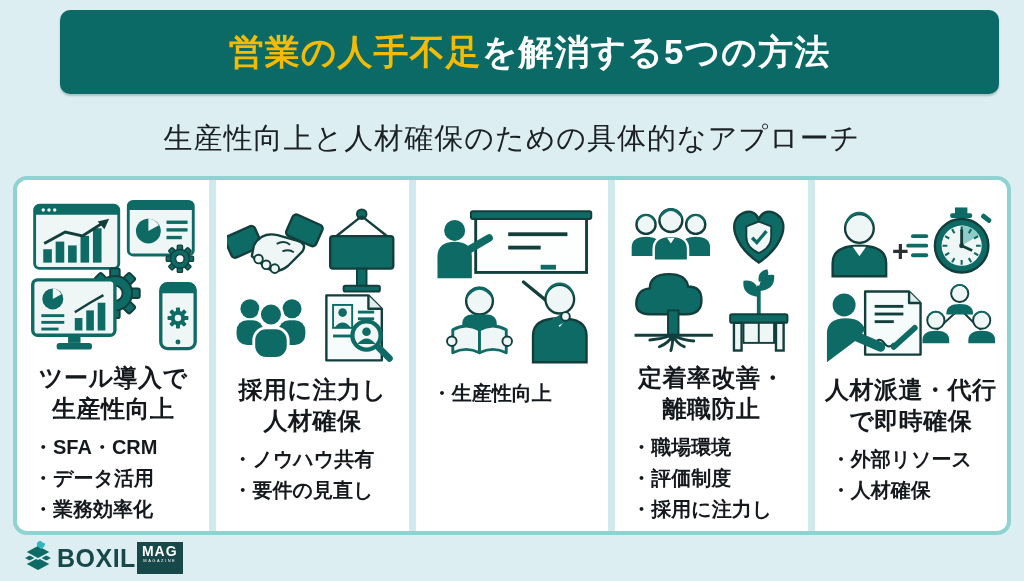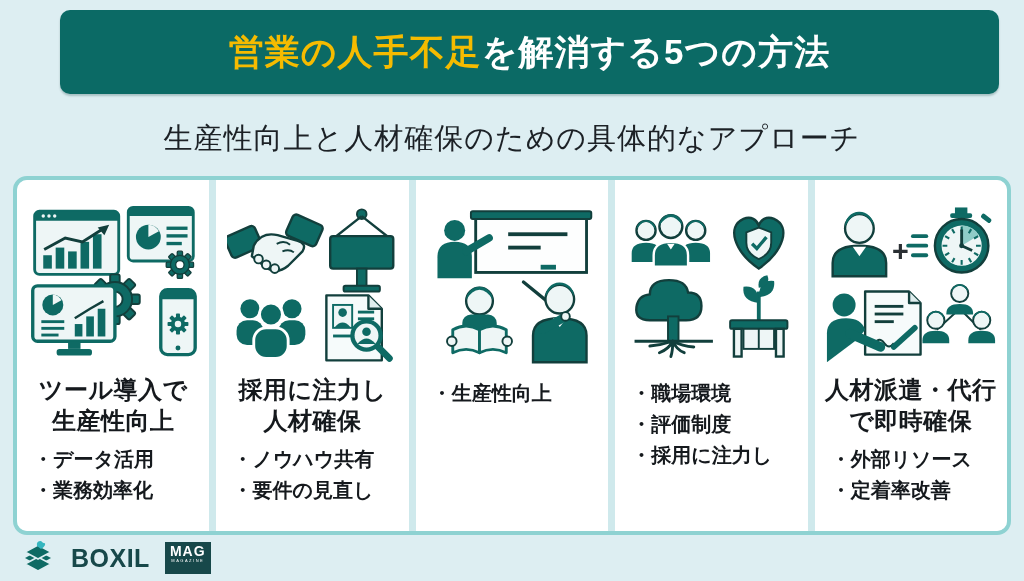--- a/index.html
+++ b/index.html
@@ -35,21 +35,21 @@
     padding:14px 6px 6px 6px; min-width:0;
   }
   .icon-area { height:176px; display:flex; align-items:center; justify-content:center; }
   .card-heading {
     margin-top:4px; font-size:24px; font-weight:bold; color:#15191d;
     text-align:center; line-height:1.3; white-space:pre-line; letter-spacing:.5px;
   }
   .bullets { list-style:none; margin-top:8px; align-self:flex-start; padding-left:10px; }
   .bullets li { font-size:20px; font-weight:bold; color:#15191d; line-height:1.55; white-space:nowrap; }
   .logo {
-    position:absolute; left:20px; bottom:6px; display:flex; align-items:center; gap:15px;
+    position:absolute; left:20px; bottom:6px; display:flex; align-items:center; gap:1px;
   }
   .brand-text { font-size:25px; font-weight:900; color:#17484a; letter-spacing:.5px; }
   .brand-badge {
     background:#17484a; color:#fff; padding:2px 5px 11px 5px; text-align:center; line-height:1;
     display:inline-block;
   }
   .brand-badge .mag { font-size:14px; font-weight:900; letter-spacing:1px; display:block; }
   .brand-badge .mag-sub { font-size:4px; letter-spacing:1.5px; display:block; margin-top:1px; }
   svg { display:block; }
 </style>
@@ -139,20 +139,21 @@
             </g>
             <circle r="8" fill="#eef6f6"></circle>
           </g>
           <circle cx="158" cy="153" r="2.6" fill="#0e6a64"></circle>
         </g>
       </svg>
     </div>
     <div class="card-heading">ツール導入で
 生産性向上</div>
     <ul class="bullets">
+      <li>・SFA・CRM</li>
       <li>・データ活用</li>
       <li>・業務効率化</li>
     </ul>
   </div>
 
   <div class="card">
     <div class="icon-area">
       <svg width="172" height="164" viewBox="0 0 180 168">
         <g>
           <rect x="0" y="30" width="34" height="24" rx="4" fill="#0e6a64" stroke="#123f3c" stroke-width="2.5" transform="rotate(-24 17 42)"></rect>
@@ -273,20 +274,22 @@
           <path d="M140 100 q18 -2 16 -17 q-16 -2 -16 17 z" fill="#0e6a64"></path>
           <path d="M140 90 q-2 -11 9 -13 q4 11 -9 13 z" fill="#0e6a64"></path>
           <rect x="110" y="124" width="60" height="9" rx="2" fill="#0e6a64" stroke="#123f3c" stroke-width="2"></rect>
           <rect x="114" y="133" width="8" height="29" fill="#eef6f6" stroke="#123f3c" stroke-width="2.5"></rect>
           <rect x="158" y="133" width="8" height="29" fill="#eef6f6" stroke="#123f3c" stroke-width="2.5"></rect>
           <rect x="124" y="133" width="32" height="21" fill="#eef6f6" stroke="#123f3c" stroke-width="2"></rect>
           <line x1="140" y1="133" x2="140" y2="154" stroke="#123f3c" stroke-width="2"></line>
         </g>
       </svg>
     </div>
+    <div class="card-heading">定着率改善・
+離職防止</div>
     <ul class="bullets">
       <li>・職場環境</li>
       <li>・評価制度</li>
       <li>・採用に注力し</li>
     </ul>
   </div>
 
   <div class="card">
     <div class="icon-area">
       <svg width="172" height="164" viewBox="0 0 180 168">
@@ -348,21 +351,21 @@
           <circle cx="164" cy="124" r="9" fill="#eef6f6" stroke="#123f3c" stroke-width="2"></circle>
           <path d="M155 123 a9 9 0 0 1 18 0 q-4 -7 -9 -7 t-9 7 z" fill="#0e6a64"></path>
           <path d="M150 148 v-3 q0 -10 14 -10 q14 0 14 10 v3 z" fill="#0e6a64"></path>
         </g>
       </svg>
     </div>
     <div class="card-heading">人材派遣・代行
 で即時確保</div>
     <ul class="bullets">
       <li>・外部リソース</li>
-      <li>・定着率改善</li>
+      <li>・人材確保</li>
     </ul>
   </div>
 
 </div>
 
 <div class="logo">
   <svg width="36" height="34" viewBox="0 0 36 34">
     <path d="M18 10 l13 7 -13 7 -13 -7 z" fill="#0e6a64"></path>
     <path d="M18 16 l13 7 -13 7 -13 -7 z" fill="#0e6a64" stroke="#ddeef2" stroke-width="1.6"></path>
     <path d="M18 4 l13 7 -13 7 -13 -7 z" fill="#0e6a64" stroke="#ddeef2" stroke-width="1.6"></path>

